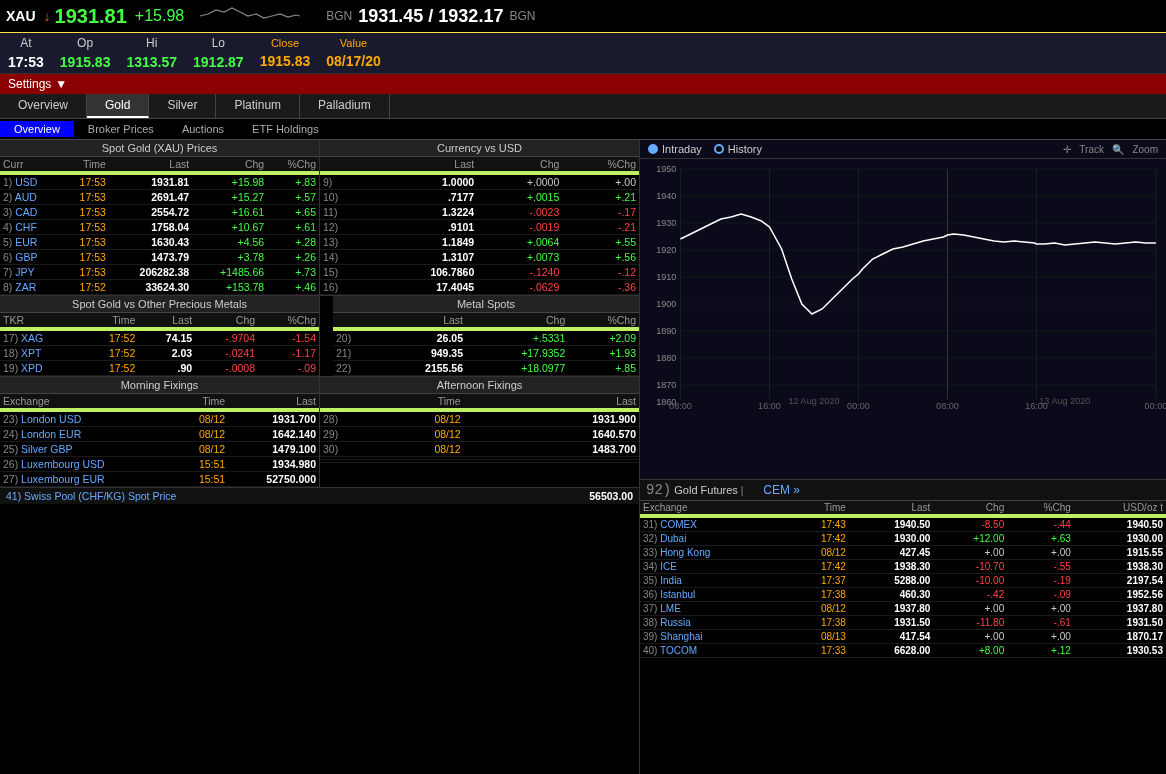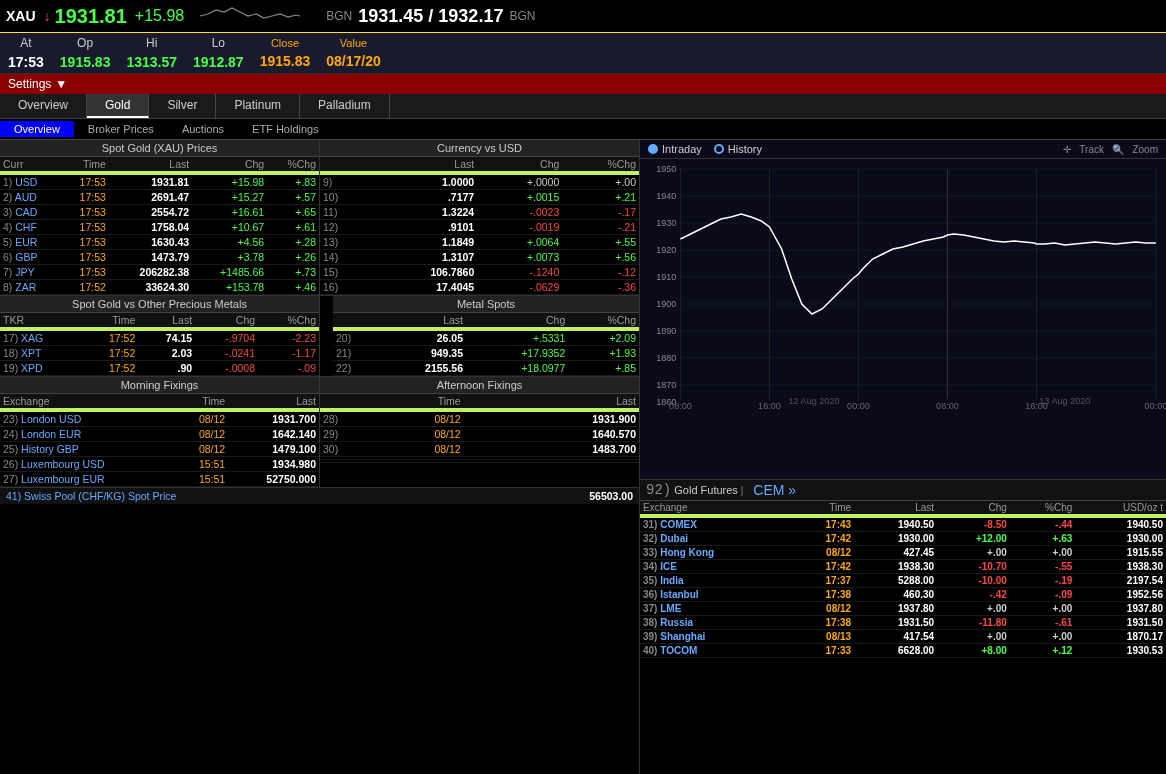--- a/index.html
+++ b/index.html
@@ -179,24 +179,24 @@
     
     .futures-section { flex: 1; overflow: hidden; }
     .futures-header {
       background: #111;
       display: flex;
       align-items: center;
       padding: 2px 6px;
       border-bottom: 1px solid #444;
     }
     .futures-title { color: #ccc; font-size: 11px; }
-    .futures-link { color: #6af; font-size: 14px; cursor: pointer; margin-left: 10px; }
+    .futures-link { color: #6af; font-size: 12px; cursor: pointer; margin-left: 20px; }
 
     .futures-table th { font-size: 10px; }
-    .futures-table td { font-size: 10px; font-weight: bold; }
+    .futures-table td { font-size: 10px; }
     .exchange-link { color: #6af; cursor: pointer; }
 
     
     .swiss-pool-bar {
       background: #111;
       display: flex;
       align-items: center;
       padding: 2px 6px;
       border-top: 1px solid #333;
       font-size: 10.5px;
@@ -438,21 +438,21 @@
                 <th>Chg</th>
                 <th>%Chg</th>
               </tr>
             </thead>
             <tbody id="spot-vs-other-body">
                 <tr>
     <td><span class="row-num">17)</span> <span class="cur-link">XAG</span></td>
     <td class="time-col">17:52</td>
     <td class="last-col">74.15</td>
     <td class="chg-neg">-.9704</td>
-    <td class="chg-neg">-2.23</td>
+    <td class="chg-neg">-1.54</td>
   </tr>
                 <tr>
     <td><span class="row-num">18)</span> <span class="cur-link">XPT</span></td>
     <td class="time-col">17:52</td>
     <td class="last-col">2.03</td>
     <td class="chg-neg">-.0241</td>
     <td class="chg-neg">-1.17</td>
   </tr>
                 <tr>
     <td><span class="row-num">19)</span> <span class="cur-link">XPD</span></td>
@@ -516,21 +516,21 @@
     <td><span class="row-num">23)</span> <span class="cur-link">London USD</span></td>
     <td class="time-col">08/12</td>
     <td class="last-col">1931.700</td>
   </tr>
                 <tr>
     <td><span class="row-num">24)</span> <span class="cur-link">London EUR</span></td>
     <td class="time-col">08/12</td>
     <td class="last-col">1642.140</td>
   </tr>
                 <tr>
-    <td><span class="row-num">25)</span> <span class="cur-link">History GBP</span></td>
+    <td><span class="row-num">25)</span> <span class="cur-link">Silver GBP</span></td>
     <td class="time-col">08/12</td>
     <td class="last-col">1479.100</td>
   </tr>
                 <tr>
     <td><span class="row-num">26)</span> <span class="cur-link">Luxembourg USD</span></td>
     <td class="time-col">15:51</td>
     <td class="last-col">1934.980</td>
   </tr>
                 <tr>
     <td><span class="row-num">27)</span> <span class="cur-link">Luxembourg EUR</span></td>

